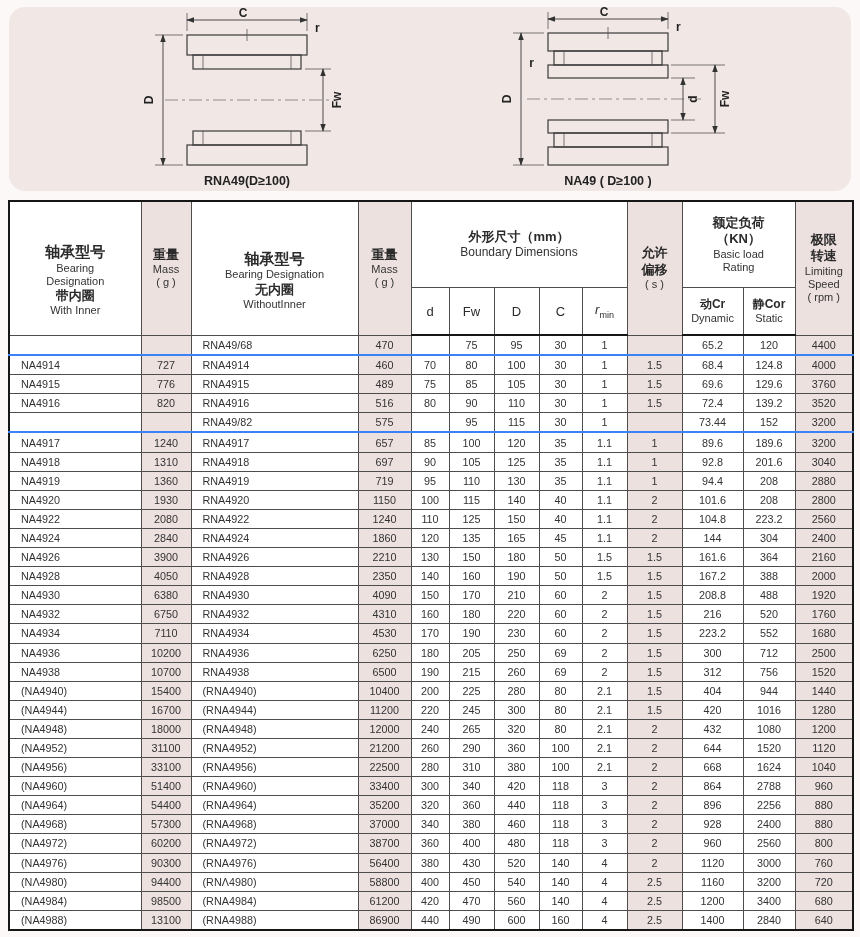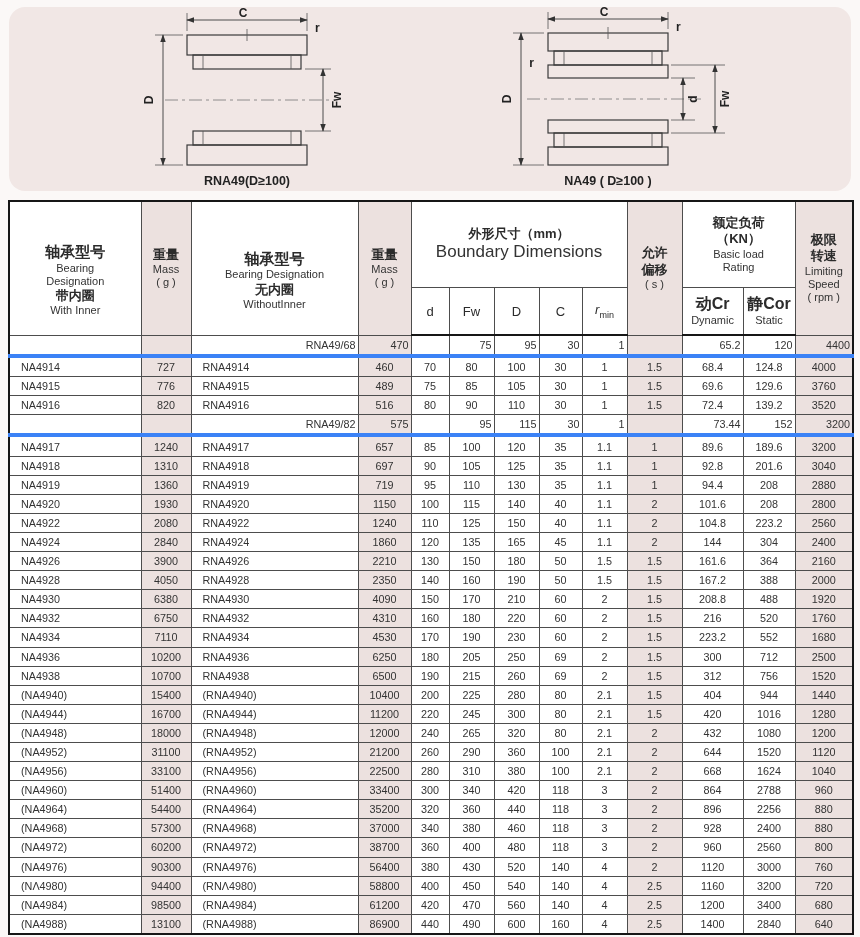--- a/index.html
+++ b/index.html
@@ -58,21 +58,21 @@
   .en{display:block;font-size:11px;line-height:1.2;color:#333;}
   .dimhead{font-size:13px;font-weight:normal;}
   .rsub{font-size:9px;}
   tbody td{
     height:18.1px;
     font-size:10.8px;
     color:#333;
     padding:0 2px;
   }
   tbody td.left{text-align:left;padding-left:11px;}
-  tbody tr.group-end td{border-bottom:4px solid #3b82f6;text-align:right;}
+  tbody tr.group-end td{border-bottom:2px solid #3b82f6;}
 </style>
 </head>
 <body>
 
 <div class="page">
 
   <div class="panel">
 
     <div class="diagram">
       <svg width="330" height="184" viewBox="0 0 330 184">
@@ -211,21 +211,21 @@
             <span class="zh">无内圈</span>
             <span class="en">WithoutInner</span>
           </th>
           <th rowspan="2" class="shade">
             <span class="zh">重量</span>
             <span class="en">Mass</span>
             <span class="en">( g )</span>
           </th>
           <th colspan="5">
             <span class="zh">外形尺寸（mm）</span>
-            <span class="en" style="font-size:17px">Boundary Dimensions</span>
+            <span class="en" style="font-size:12px">Boundary Dimensions</span>
           </th>
           <th rowspan="2" class="shade">
             <span class="zh">允许</span>
             <span class="zh">偏移</span>
             <span class="en">( s )</span>
           </th>
           <th colspan="2">
             <span class="zh">额定负荷</span>
             <span class="zh">（KN）</span>
             <span class="en">Basic load</span>
@@ -239,25 +239,25 @@
             <span class="en">( rpm )</span>
           </th>
         </tr>
         <tr class="hrow2">
           <th class="dimhead">d</th>
           <th class="dimhead">Fw</th>
           <th class="dimhead">D</th>
           <th class="dimhead">C</th>
           <th class="dimhead"><i>r</i><sub class="rsub">min</sub></th>
           <th>
-            <span class="zh" style="font-size:16px">动Cr</span>
+            <span class="zh" style="font-size:12px">动Cr</span>
             <span class="en">Dynamic</span>
           </th>
           <th>
-            <span class="zh" style="font-size:16px">静Cor</span>
+            <span class="zh" style="font-size:12px">静Cor</span>
             <span class="en">Static</span>
           </th>
         </tr>
       </thead>
       <tbody>
           <tr class="group-end">
             <td class="left"></td>
             <td class="shade"></td>
             <td class="left">RNA49/68</td>
             <td class="shade">470</td>

